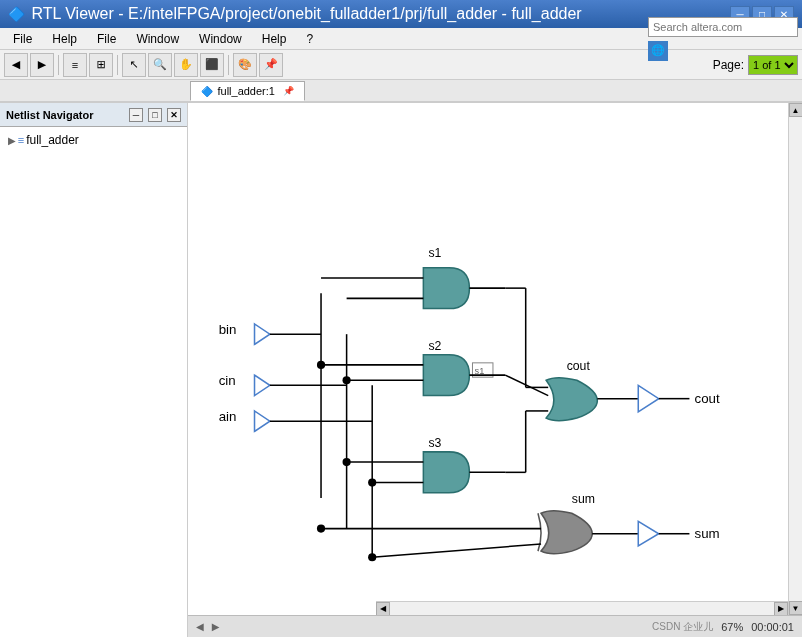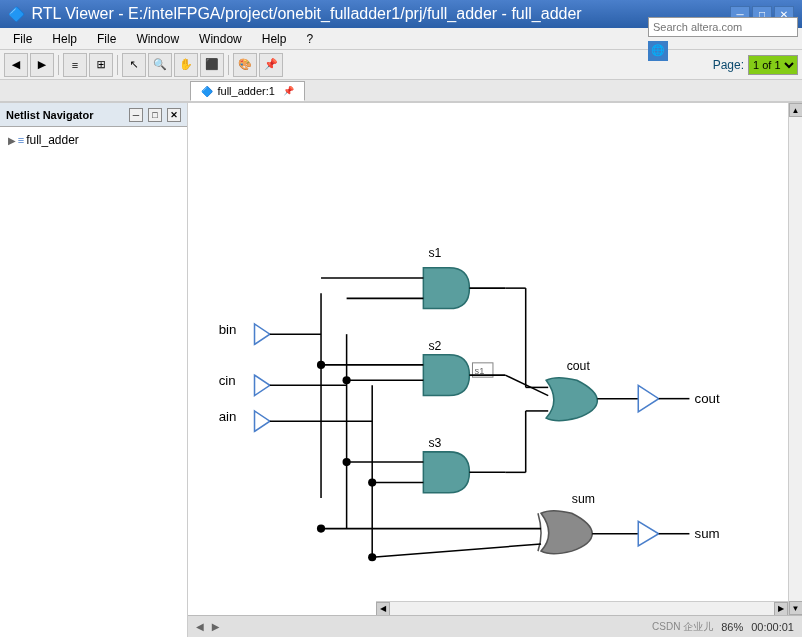--- a/index.html
+++ b/index.html
@@ -64,21 +64,21 @@
     
     .page-indicator {
       position: absolute;
       top: 72px;
       right: 8px;
       display: flex;
       align-items: center;
       gap: 4px;
       font-size: 12px;
     }
-    .page-label { color: #0c4a6e; }
+    .page-label { color: #000000; }
     .page-dropdown { height: 20px; font-size: 11px; border: 1px solid #999; background: #84cc16; }
 
     
     .main-layout {
       display: flex;
       height: calc(637px - 28px - 22px - 30px - 22px - 22px);
       position: relative;
     }
 
     
@@ -392,18 +392,18 @@
       <div class="h-scroll-btn">◀</div>
       <div class="h-scroll-track"></div>
       <div class="h-scroll-btn">▶</div>
     </div>
 
     <div class="status-bar">
       <span class="status-scroll-left">◀</span>
       <span class="status-scroll-right">▶</span>
       <div class="status-spacer"></div>
       <span class="csdn-watermark">CSDN 企业儿</span>
-      <span class="status-zoom">86%</span>
+      <span class="status-zoom">67%</span>
       <span class="status-time">00:00:01</span>
     </div>
 
   </div>
 </div>
 
 </body></html>

